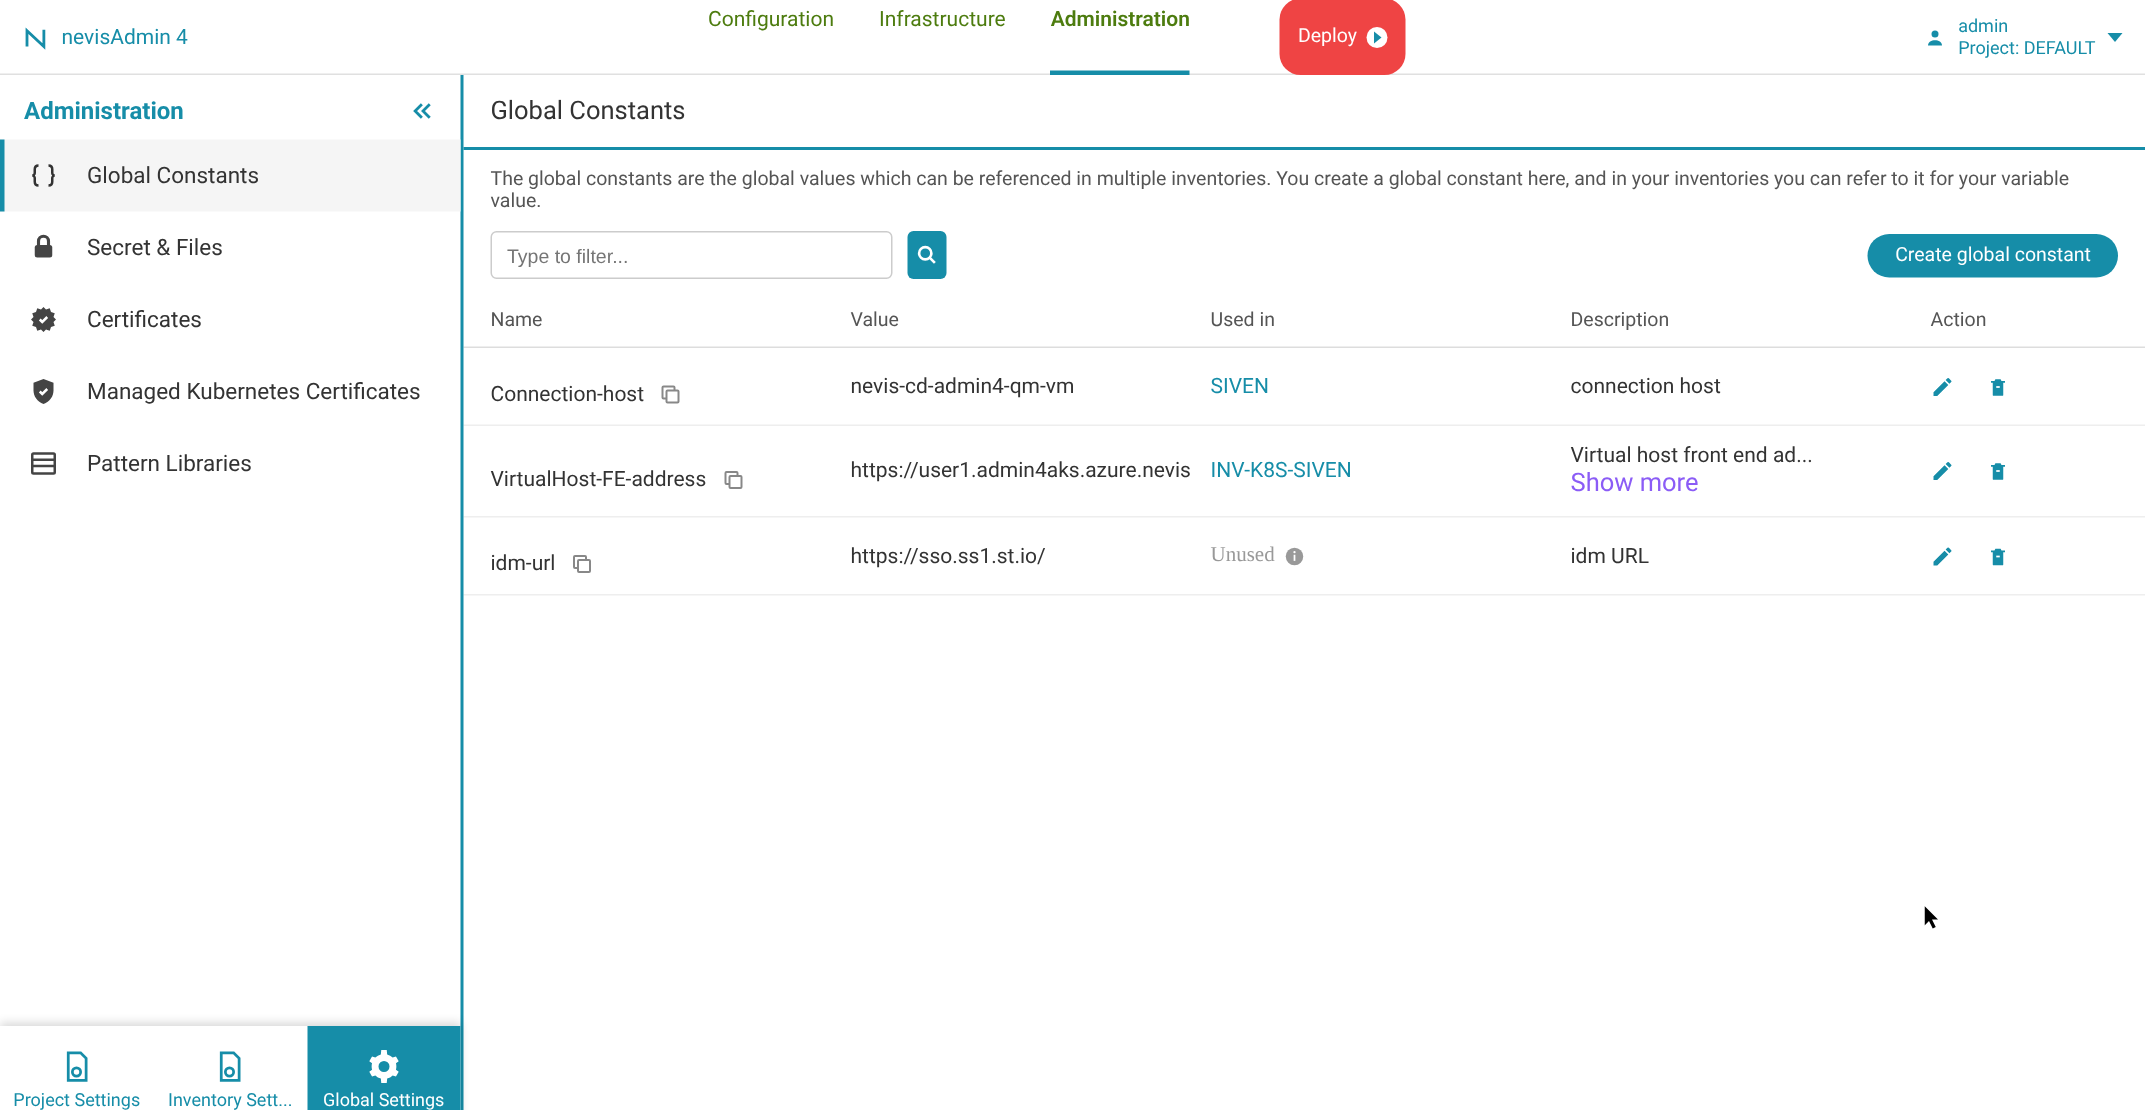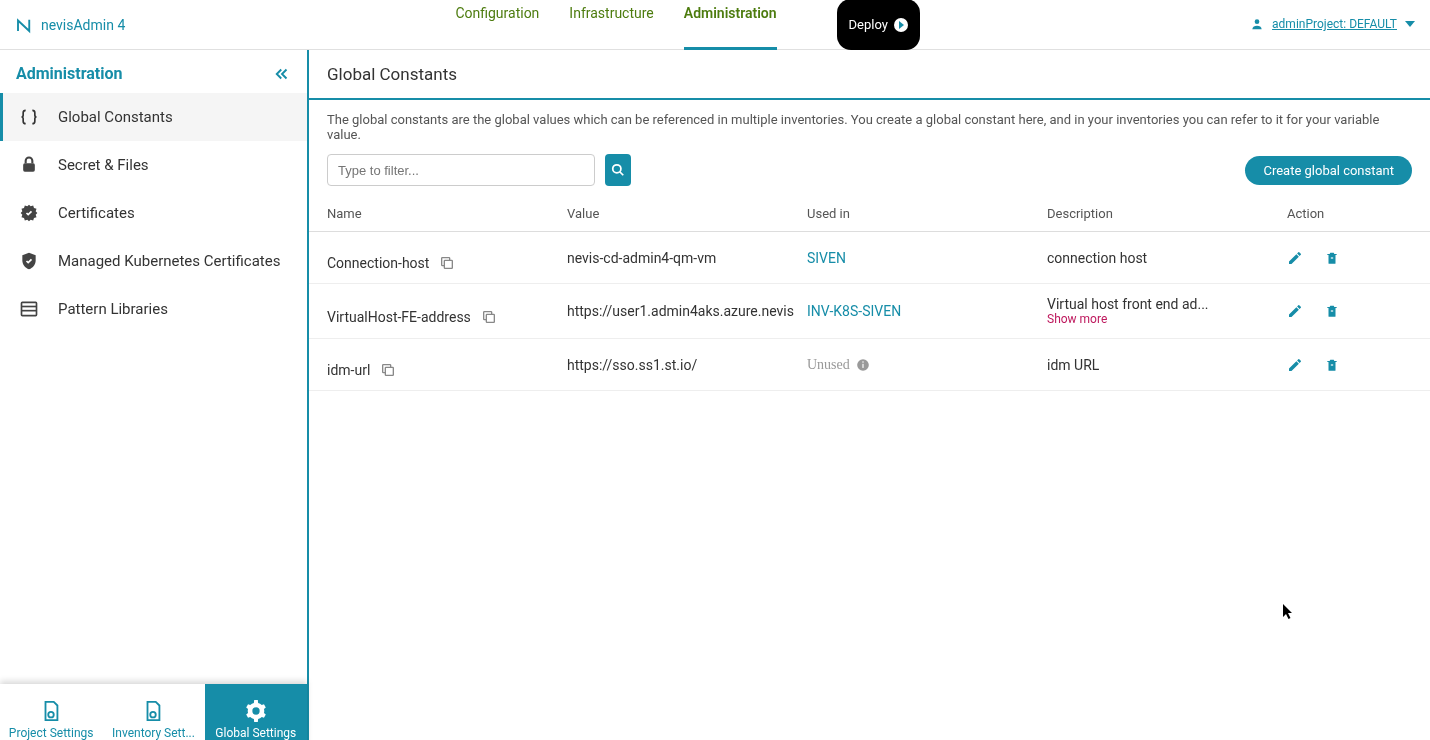--- a/index.html
+++ b/index.html
@@ -5,25 +5,25 @@
 * { box-sizing: border-box; margin: 0; padding: 0; }
 body { font-family: -apple-system, BlinkMacSystemFont, "Segoe UI", Roboto, Arial, sans-serif; font-size: 14px; color: #333; background: #fff; width: 1430px; height: 740px; overflow: hidden; position: relative; }
 
 
 .header { height: 50px; display: flex; align-items: center; padding: 0 15px; border-bottom: 1px solid #e0e0e0; }
 .brand { display: flex; align-items: center; gap: 8px; color: #168da8; font-size: 14px; }
 .brand-icon { width: 18px; height: 18px; }
 .topnav { flex: 1; display: flex; justify-content: center; gap: 30px; }
 .topnav-item { color: #4d7c0f; font-size: 14px; cursor: pointer; padding: 6px 0; border-bottom: 3px solid transparent; }
 .topnav-item.active { font-weight: 600; border-bottom: 3px solid #168da8; }
-.deploy-btn { background: #000000; color: #fff; border-radius: 14px; padding: 18px 12px; font-size: 13px; display: flex; align-items: center; gap: 6px; cursor: pointer; margin-left: 30px; }
+.deploy-btn { background: #ef4444; color: #fff; border-radius: 14px; padding: 18px 12px; font-size: 13px; display: flex; align-items: center; gap: 6px; cursor: pointer; margin-left: 30px; }
 .deploy-circle { width: 14px; height: 14px; border-radius: 50%; background: #fff; position: relative; }
 .deploy-circle::after { content: ""; position: absolute; left: 5px; top: 3px; border-left: 5px solid #168da8; border-top: 4px solid transparent; border-bottom: 4px solid transparent; }
 .user-area { display: flex; align-items: center; gap: 8px; color: #168da8; font-size: 12px; margin-left: auto; }
-.user-text { display: flex; flex-direction: row; line-height: 1.2; text-decoration: underline; }
+.user-text { display: flex; flex-direction: column; line-height: 1.2; }
 .caret-down { width: 0; height: 0; border-left: 5px solid transparent; border-right: 5px solid transparent; border-top: 6px solid #168da8; }
 
 
 .layout { display: flex; height: calc(740px - 34px); }
 .sidebar { width: 309px; border-right: 2px solid #168da8; display: flex; flex-direction: column; position: relative; }
 .sidebar-header { display: flex; align-items: center; justify-content: space-between; padding: 14px 16px 10px; color: #168da8; font-weight: 700; font-size: 16px; }
 .collapse-icon { color: #168da8; cursor: pointer; }
 .side-nav { flex: 1; }
 .side-item { display: flex; align-items: center; gap: 18px; padding: 14px 18px; font-size: 15px; color: #333; cursor: pointer; }
 .side-item .icon { width: 22px; display: flex; justify-content: center; color: #444; }
@@ -48,21 +48,21 @@
 .thead { display: flex; padding: 10px 18px; font-size: 13px; color: #555; border-bottom: 1px solid #ddd; }
 .col-name { width: 240px; }
 .col-value { width: 240px; }
 .col-used { width: 240px; }
 .col-desc { width: 240px; }
 .col-action { flex: 1; text-align: left; }
 .trow { display: flex; align-items: center; padding: 12px 18px; border-bottom: 1px solid #eee; font-size: 14px; }
 .trow .col-name { display: flex; align-items: center; gap: 10px; margin-top: 11px; }
 .link { color: #168da8; cursor: pointer; }
 .unused { color: #999; display: flex; align-items: center; gap: 6px; font-family: Liberation Serif, serif; }
-.show-more { color: #be185d; font-size: 12px; cursor: pointer; }
+.show-more { color: #8b5cf6; font-size: 17px; cursor: pointer; }
 .actions { display: flex; gap: 22px; }
 .action-icon { color: #168da8; cursor: pointer; }
 
 .cursor-arrow { position: absolute; left: 1283px; top: 604px; width: 12px; height: 16px; pointer-events: none; }
 
 svg { display: block; }
 </style>
 </head>
 <body>
 

